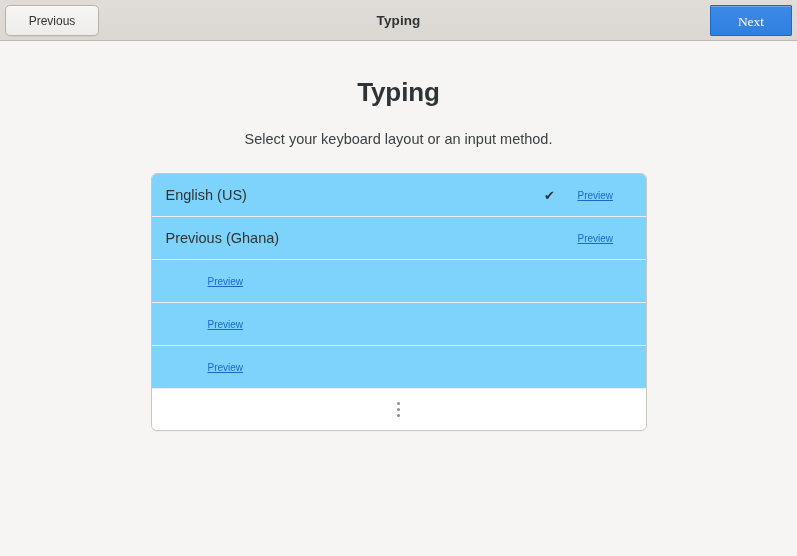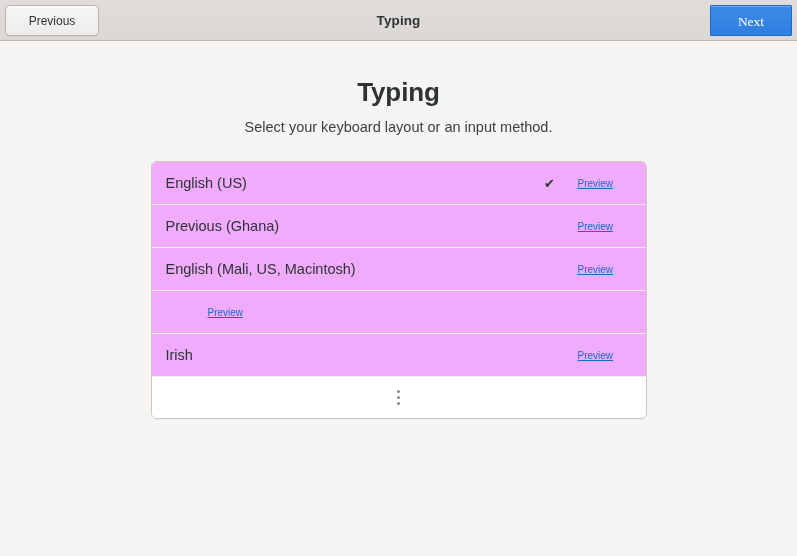--- a/index.html
+++ b/index.html
@@ -82,21 +82,21 @@
   .page-title {
     margin: 0;
     padding-top: 36px;
     text-align: center;
     font-size: 26px;
     font-weight: bold;
     color: #2e3436;
     letter-spacing: -0.1px;
   }
   .page-subtitle {
-    margin: 0;
+    margin: 12px;
     padding-top: 11px;
     text-align: center;
     font-size: 14.5px;
     color: #3b4043;
   }
 
   
   .list-frame {
     width: 496px;
     margin: 26px auto 0 auto;
@@ -106,21 +106,21 @@
     border-radius: 6px;
     overflow: hidden;
     box-shadow: 0 1px 1px rgba(0,0,0,0.03);
   }
   .list-row {
     display: flex;
     align-items: center;
     height: 42px;
     padding: 0 0 0 14px;
     border-bottom: 1px solid #ededed;
-    background: #f0abfc;
+    background: #7dd3fc;
     cursor: pointer;
   }
   .row-label {
     flex: 1 1 auto;
     font-size: 14.5px;
     color: #2e3436;
     white-space: nowrap;
     overflow: hidden;
     text-overflow: ellipsis;
   }
@@ -189,32 +189,30 @@
       <span class="row-preview">Preview</span>
     </div>
 
     <div class="list-row">
       <span class="row-label">Previous (Ghana)</span>
       <span class="row-check hidden"></span>
       <span class="row-preview">Preview</span>
     </div>
 
     <div class="list-row">
-      <span class="row-label">English (Mali, US, Macintosh)</span>
-      <span class="row-check hidden"></span>
-      <span class="row-preview">Preview</span>
-    </div>
-
-    <div class="list-row">
-      <span class="row-check hidden"></span>
-      <span class="row-preview">Preview</span>
-    </div>
-
-    <div class="list-row">
-      <span class="row-label">Irish</span>
+      <span class="row-check hidden"></span>
+      <span class="row-preview">Preview</span>
+    </div>
+
+    <div class="list-row">
+      <span class="row-check hidden"></span>
+      <span class="row-preview">Preview</span>
+    </div>
+
+    <div class="list-row">
       <span class="row-check hidden"></span>
       <span class="row-preview">Preview</span>
     </div>
 
     <div class="list-more-row">
       <span class="more-dots">
         <span></span>
           <span></span>
           <span></span>
       </span>

